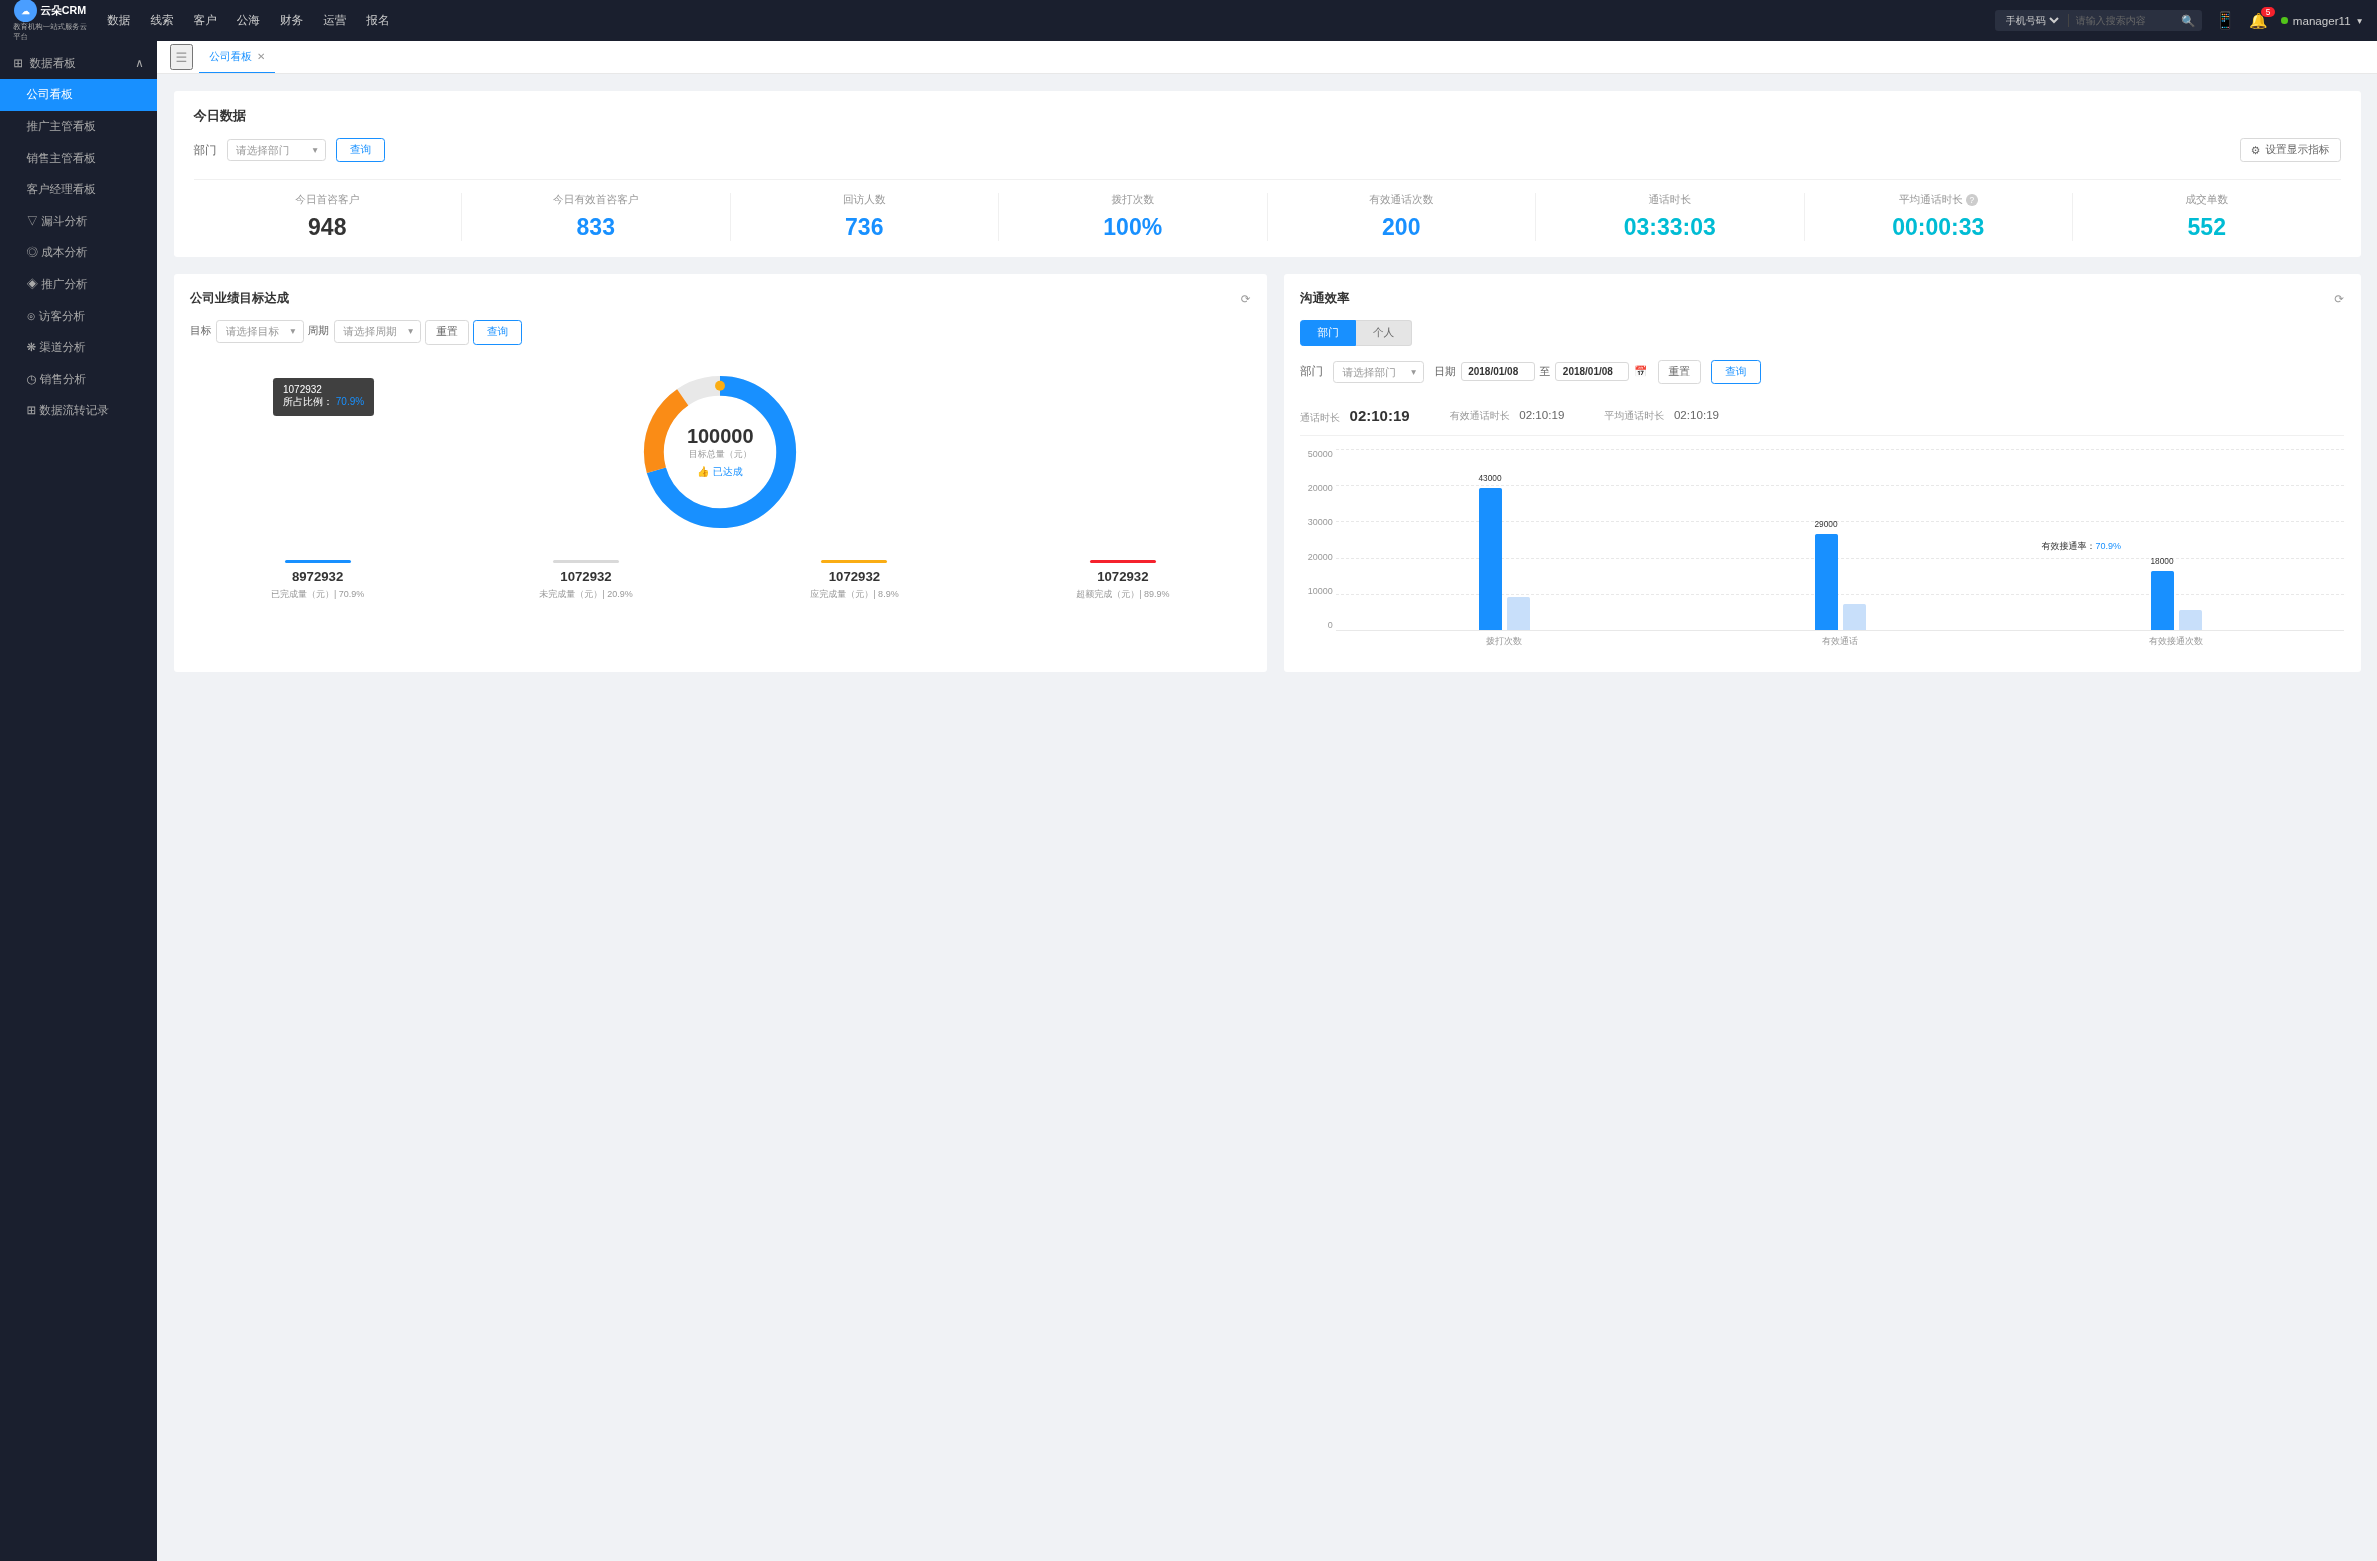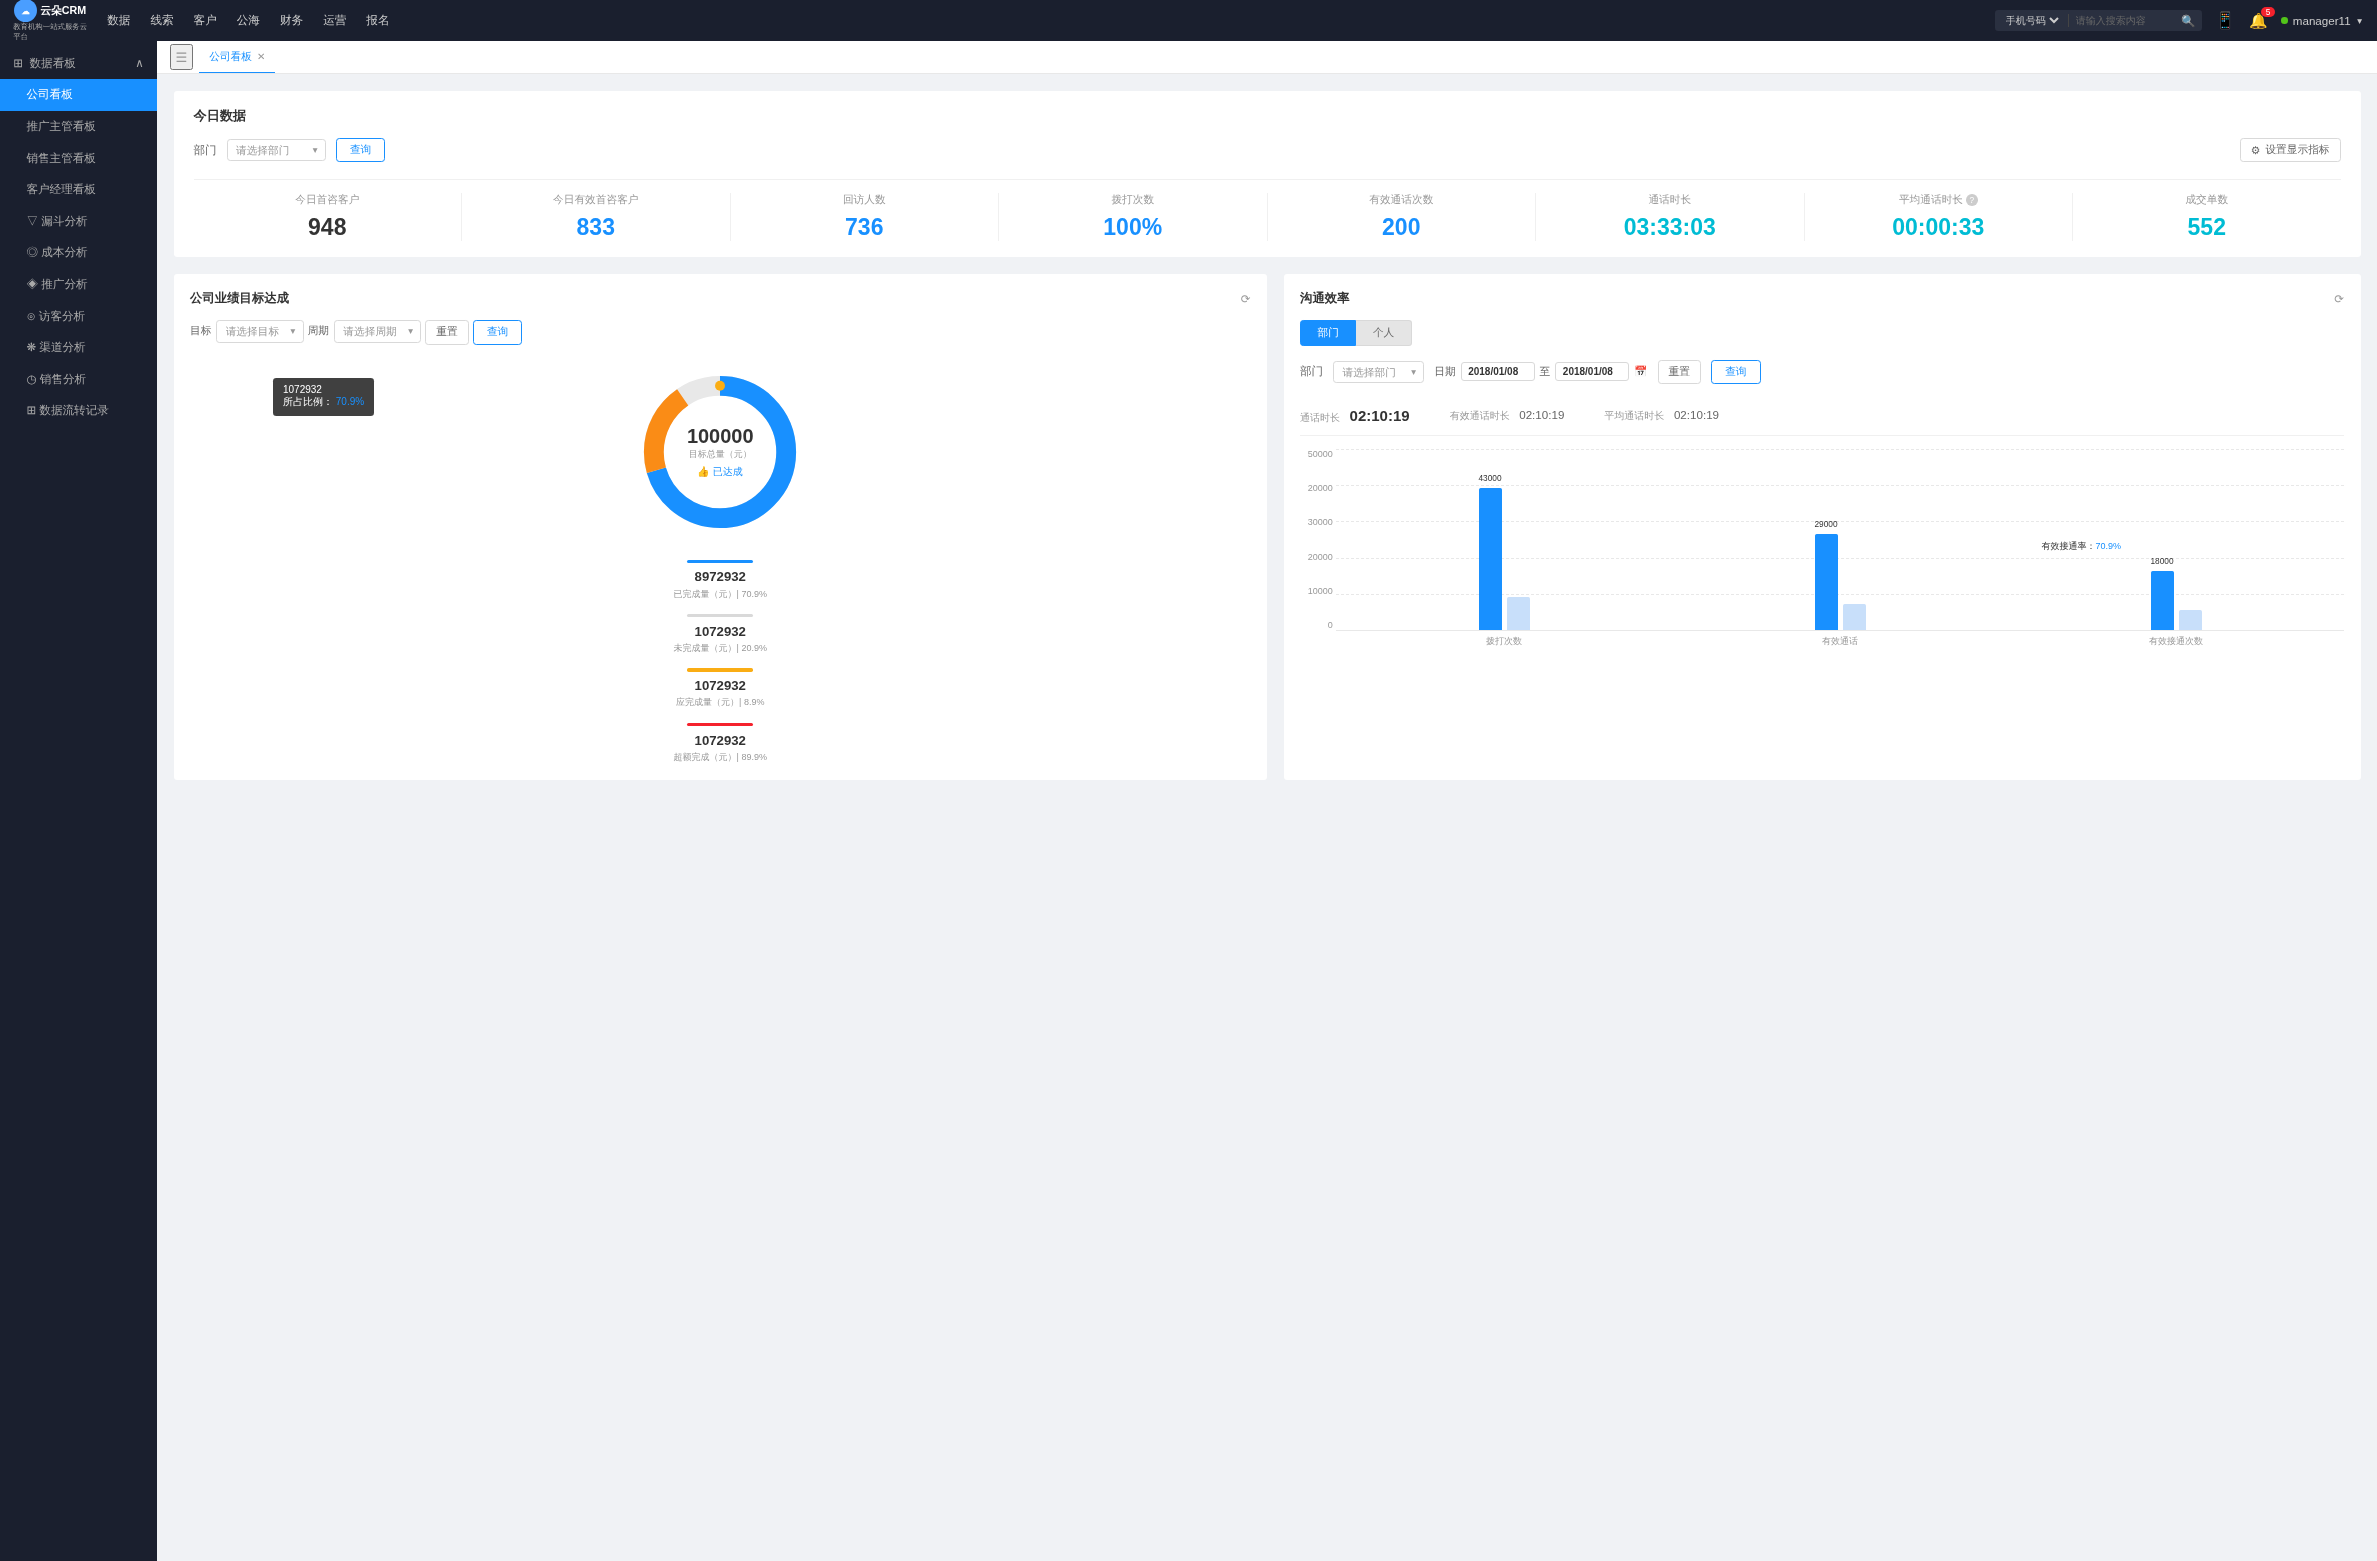--- a/index.html
+++ b/index.html
@@ -353,21 +353,21 @@
     .donut-center-label {
       font-size: 9px; color: #999;
     }
     .donut-center-status {
       font-size: 10px; color: #1890ff; margin-top: 3.3px;
     }
     
     
     .stats-grid {
       display: grid;
-      grid-template-columns: 1fr;
+      grid-template-columns: 1fr 1fr 1fr 1fr;
       gap: 13.2px;
       margin-top: 13.2px;
     }
     .stat-item {
       text-align: center;
     }
     .stat-bar {
       height: 3.3px;
       border-radius: 1.7px;
       margin: 0 auto 6.6px;

